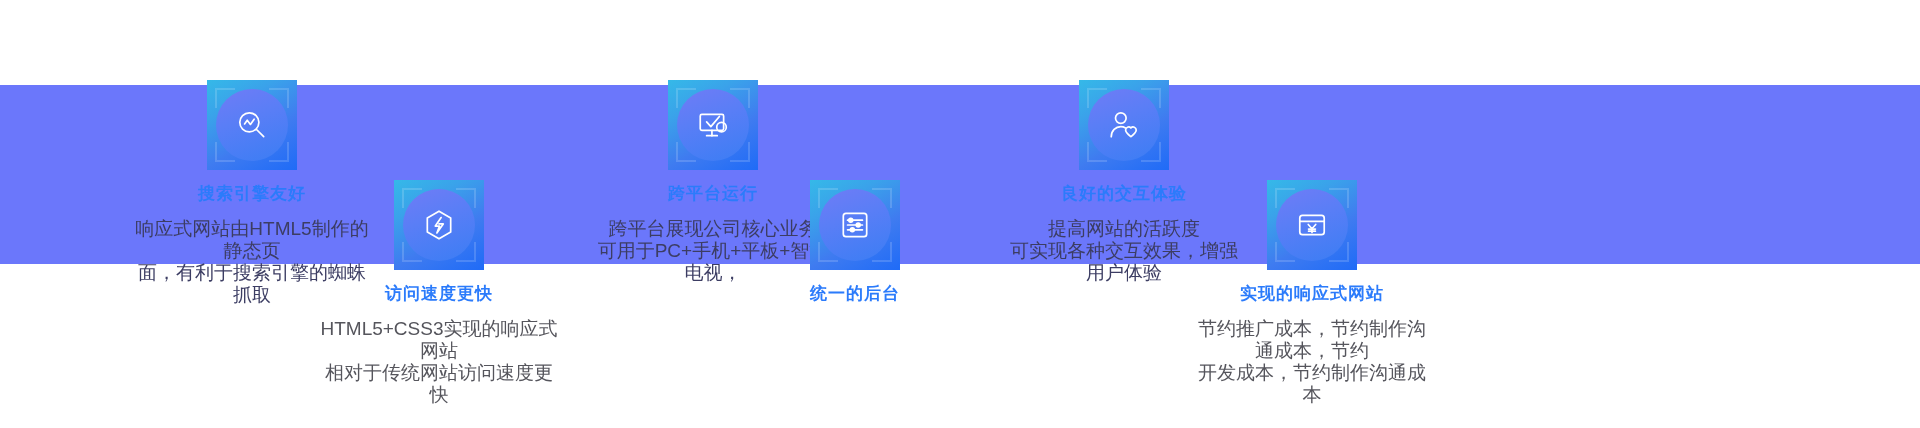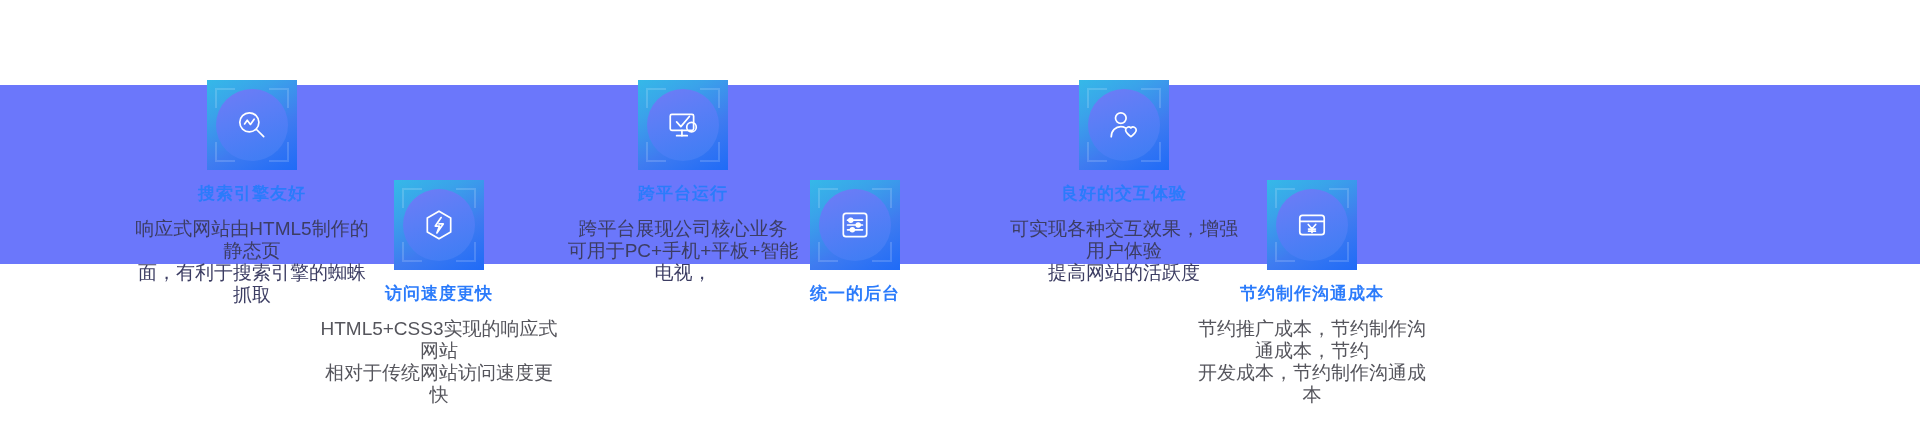--- a/index.html
+++ b/index.html
@@ -30,21 +30,21 @@
     position:absolute;
     width:240px;
     text-align:center;
   }
   
   .card.up   { top:80px; }
   .card.down { top:180px; }
 
   .card.c1 { left:132px; }
   .card.c2 { left:319px; }
-  .card.c3 { left:563px; }
+  .card.c3 { left:593px; }
   .card.c4 { left:735px; }
   .card.c5 { left:1004px; }
   .card.c6 { left:1192px; }
 
   
   .tile {
     position:relative;
     width:90px; height:90px;
     margin:0 auto;
     background:linear-gradient(150deg,#35b9e8 0%,#3aa2ea 28%,#3f7bf0 62%,#1f6bf7 100%);
@@ -195,41 +195,41 @@
       <span class="br bl"></span>
       <span class="br br2"></span>
       <svg viewBox="0 0 32 32">
         <circle cx="13" cy="9.5" r="5"></circle>
         <path d="M4 27c0-5.5 4.2-9.5 9-9.5 1.6 0 3.1.45 4.4 1.25"></path>
         <path d="M22.5 27c-2.8-2.1-5-3.7-5-6.2a2.9 2.9 0 0 1 5-2 2.9 2.9 0 0 1 5 2c0 2.5-2.2 4.1-5 6.2z"></path>
       </svg>
     </div>
     <div class="card-title">良好的交互体验</div>
     <div class="card-desc">
+      <div>提高网站的活跃度</div>
       <div>可实现各种交互效果，增强用户体验</div>
-      <div>提高网站的活跃度</div>
     </div>
   </div>
 
   <div class="card c6 down">
     <div class="tile">
       <div class="disc"></div>
       <span class="br tl"></span>
       <span class="br tr"></span>
       <span class="br bl"></span>
       <span class="br br2"></span>
       <svg viewBox="0 0 32 32">
         <rect x="4.5" y="7" width="23" height="18" rx="2.5"></rect>
         <line x1="4.5" y1="12.5" x2="27.5" y2="12.5"></line>
         <polyline points="12.5,15.5 16,19.5 19.5,15.5"></polyline>
         <line x1="16" y1="19.5" x2="16" y2="23"></line>
         <line x1="12.8" y1="19.8" x2="19.2" y2="19.8"></line>
         <line x1="12.8" y1="21.8" x2="19.2" y2="21.8"></line>
       </svg>
     </div>
-    <div class="card-title">节约制作沟通成本</div>
+    <div class="card-title">实现的响应式网站</div>
     <div class="card-desc">
       <div>节约推广成本，节约制作沟通成本，节约</div>
       <div>开发成本，节约制作沟通成本</div>
     </div>
   </div>
 
 </div>
 
 </body></html>

